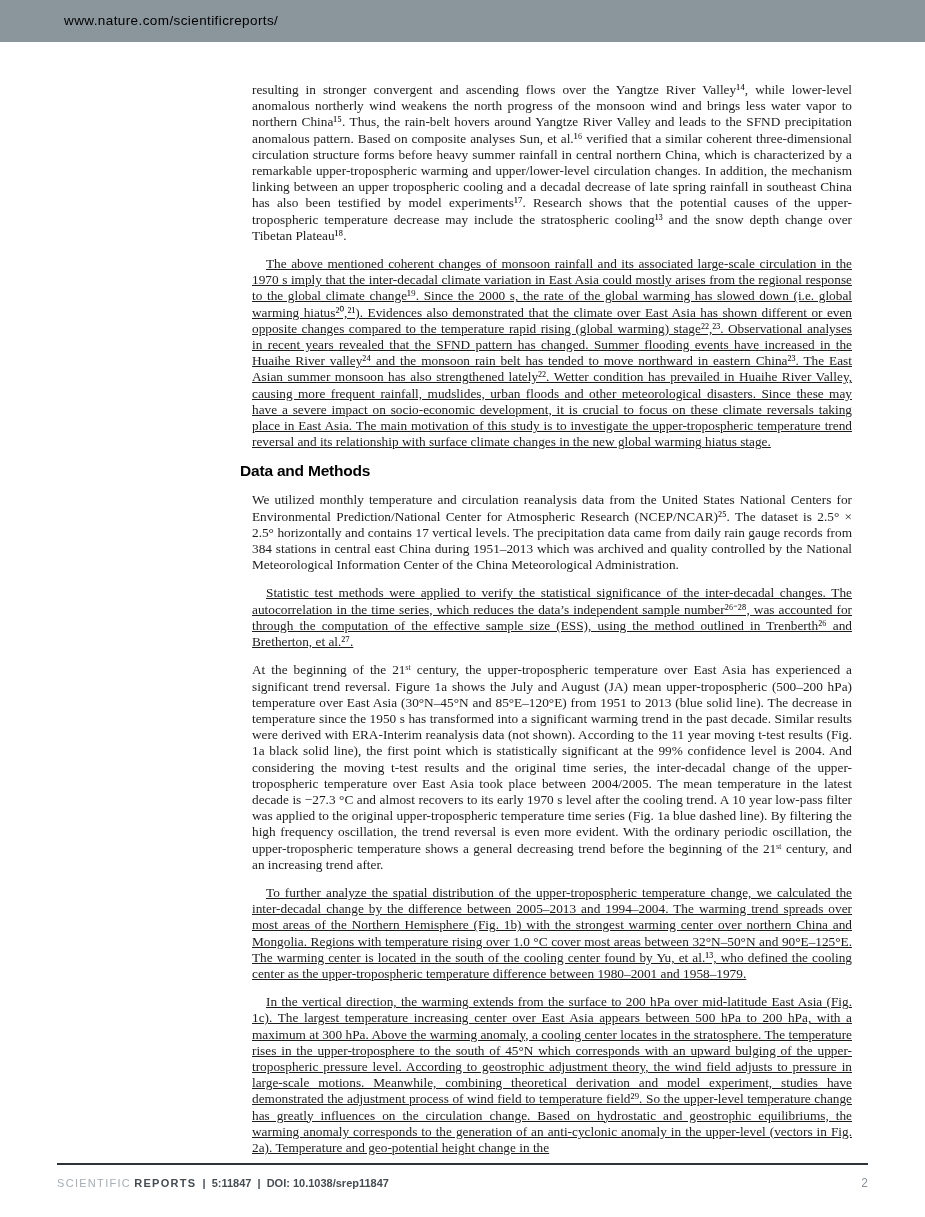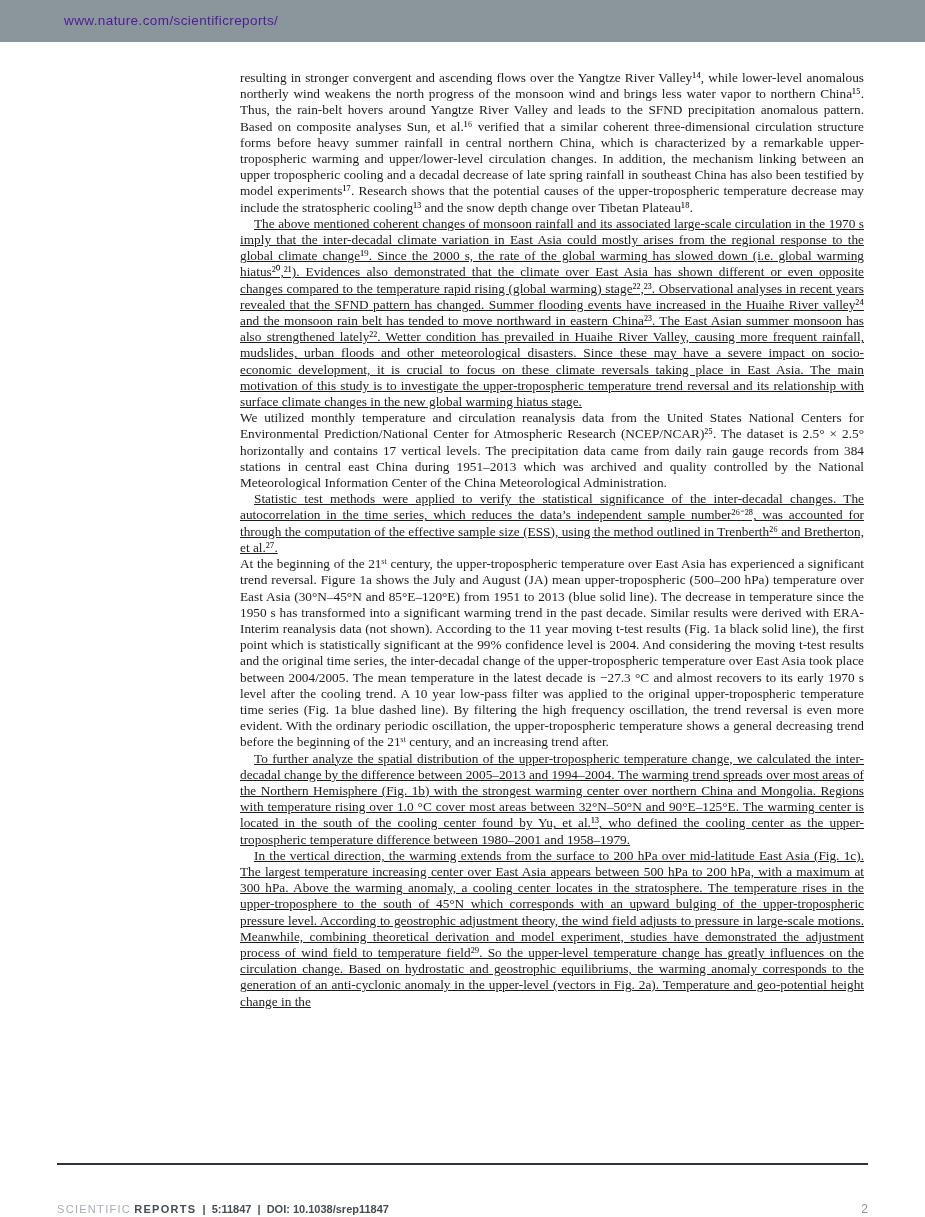--- a/index.html
+++ b/index.html
@@ -15,34 +15,34 @@
     position: absolute;
     top: 0; left: 0;
     width: 925px;
     height: 42px;
     background: #8b959c;
   }
   .topbar .url {
     position: absolute;
     left: 64px;
     top: 13px;
-    color: #4c1d95;
+    color: #000000;
     font-family: "Liberation Sans", sans-serif;
     font-size: 13.5px;
     letter-spacing: 0.4px;
   }
   .content {
     position: absolute;
     left: 240px;
     top: 70px;
     width: 624px;
     color: #1c1c1c;
   }
   .content p {
-    margin: 0;
+    margin: 12px;
     font-size: 13.3px;
     line-height: 16.2px;
     text-align: justify;
     text-justify: inter-word;
     hyphens: auto;
     -webkit-hyphens: auto;
   }
   .content p.indent { text-indent: 14px; text-decoration: underline; }
   .content h2 {
     margin: 10px 0 3px 0;
@@ -68,21 +68,20 @@
   }
   .footer .row {
     position: absolute;
     left: 57px;
     top: 13px;
     width: 811px;
     display: flex;
     justify-content: space-between;
     align-items: baseline;
     font-family: "Liberation Sans", sans-serif;
-    margin-top: 26px;
   }
   .footer .left { font-size: 11px; color: #454c52; }
   .footer .brand-light {
     color: #a6adb3;
     letter-spacing: 1.3px;
     font-weight: 400;
   }
   .footer .brand-bold {
     color: #454c52;
     letter-spacing: 1.3px;
@@ -95,20 +94,21 @@
 </head>
 <body>
 
 <header class="topbar">
   <span class="url">www.nature.com/scientificreports/</span>
 </header>
 
 <main class="content">
   <p>resulting in stronger convergent and ascending flows over the Yangtze River Valley¹⁴, while lower-level anomalous northerly wind weakens the north progress of the monsoon wind and brings less water vapor to northern China¹⁵. Thus, the rain-belt hovers around Yangtze River Valley and leads to the SFND precipitation anomalous pattern. Based on composite analyses Sun, et al.¹⁶ verified that a similar coherent three-dimensional circulation structure forms before heavy summer rainfall in central northern China, which is characterized by a remarkable upper-tropospheric warming and upper/lower-level circulation changes. In addition, the mechanism linking between an upper tropospheric cooling and a decadal decrease of late spring rainfall in southeast China has also been testified by model experiments¹⁷. Research shows that the potential causes of the upper-tropospheric temperature decrease may include the stratospheric cooling¹³ and the snow depth change over Tibetan Plateau¹⁸.</p>
   <p class="indent">The above mentioned coherent changes of monsoon rainfall and its associated large-scale circulation in the 1970 s imply that the inter-decadal climate variation in East Asia could mostly arises from the regional response to the global climate change¹⁹. Since the 2000 s, the rate of the global warming has slowed down (i.e. global warming hiatus²⁰,²¹). Evidences also demonstrated that the climate over East Asia has shown different or even opposite changes compared to the temperature rapid rising (global warming) stage²²,²³. Observational analyses in recent years revealed that the SFND pattern has changed. Summer flooding events have increased in the Huaihe River valley²⁴ and the monsoon rain belt has tended to move northward in eastern China²³. The East Asian summer monsoon has also strengthened lately²². Wetter condition has prevailed in Huaihe River Valley, causing more frequent rainfall, mudslides, urban floods and other meteorological disasters. Since these may have a severe impact on socio-economic development, it is crucial to focus on these climate reversals taking place in East Asia. The main motivation of this study is to investigate the upper-tropospheric temperature trend reversal and its relationship with surface climate changes in the new global warming hiatus stage.</p>
+  <h2>Data and Methods</h2>
   <p>We utilized monthly temperature and circulation reanalysis data from the United States National Centers for Environmental Prediction/National Center for Atmospheric Research (NCEP/NCAR)²⁵. The dataset is 2.5° × 2.5° horizontally and contains 17 vertical levels. The precipitation data came from daily rain gauge records from 384 stations in central east China during 1951–2013 which was archived and quality controlled by the National Meteorological Information Center of the China Meteorological Administration.</p>
   <p class="indent">Statistic test methods were applied to verify the statistical significance of the inter-decadal changes. The autocorrelation in the time series, which reduces the data’s independent sample number²⁶⁻²⁸, was accounted for through the computation of the effective sample size (ESS), using the method outlined in Trenberth²⁶ and Bretherton, et al.²⁷.</p>
   <p>At the beginning of the 21ˢᵗ century, the upper-tropospheric temperature over East Asia has experienced a significant trend reversal. Figure 1a shows the July and August (JA) mean upper-tropospheric (500–200 hPa) temperature over East Asia (30°N–45°N and 85°E–120°E) from 1951 to 2013 (blue solid line). The decrease in temperature since the 1950 s has transformed into a significant warming trend in the past decade. Similar results were derived with ERA-Interim reanalysis data (not shown). According to the 11 year moving t-test results (Fig. 1a black solid line), the first point which is statistically significant at the 99% confidence level is 2004. And considering the moving t-test results and the original time series, the inter-decadal change of the upper-tropospheric temperature over East Asia took place between 2004/2005. The mean temperature in the latest decade is −27.3 °C and almost recovers to its early 1970 s level after the cooling trend. A 10 year low-pass filter was applied to the original upper-tropospheric temperature time series (Fig. 1a blue dashed line). By filtering the high frequency oscillation, the trend reversal is even more evident. With the ordinary periodic oscillation, the upper-tropospheric temperature shows a general decreasing trend before the beginning of the 21ˢᵗ century, and an increasing trend after.</p>
   <p class="indent">To further analyze the spatial distribution of the upper-tropospheric temperature change, we calculated the inter-decadal change by the difference between 2005–2013 and 1994–2004. The warming trend spreads over most areas of the Northern Hemisphere (Fig. 1b) with the strongest warming center over northern China and Mongolia. Regions with temperature rising over 1.0 °C cover most areas between 32°N–50°N and 90°E–125°E. The warming center is located in the south of the cooling center found by Yu, et al.¹³, who defined the cooling center as the upper-tropospheric temperature difference between 1980–2001 and 1958–1979.</p>
   <p class="indent">In the vertical direction, the warming extends from the surface to 200 hPa over mid-latitude East Asia (Fig. 1c). The largest temperature increasing center over East Asia appears between 500 hPa to 200 hPa, with a maximum at 300 hPa. Above the warming anomaly, a cooling center locates in the stratosphere. The temperature rises in the upper-troposphere to the south of 45°N which corresponds with an upward bulging of the upper-tropospheric pressure level. According to geostrophic adjustment theory, the wind field adjusts to pressure in large-scale motions. Meanwhile, combining theoretical derivation and model experiment, studies have demonstrated the adjustment process of wind field to temperature field²⁹. So the upper-level temperature change has greatly influences on the circulation change. Based on hydrostatic and geostrophic equilibriums, the warming anomaly corresponds to the generation of an anti-cyclonic anomaly in the upper-level (vectors in Fig. 2a). Temperature and geo-potential height change in the</p>
 </main>
 
 <footer class="footer">
   <div class="rule"></div>
   <div class="row">

